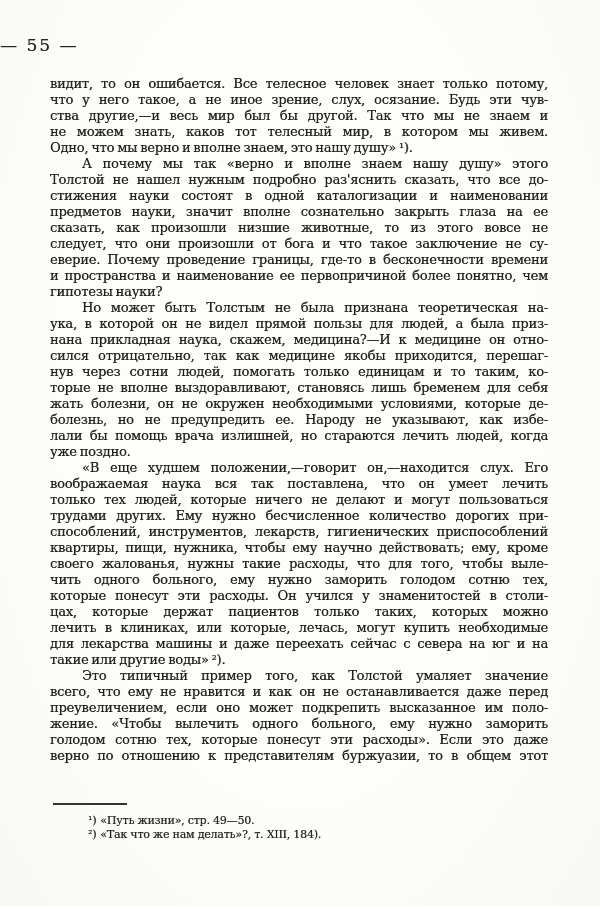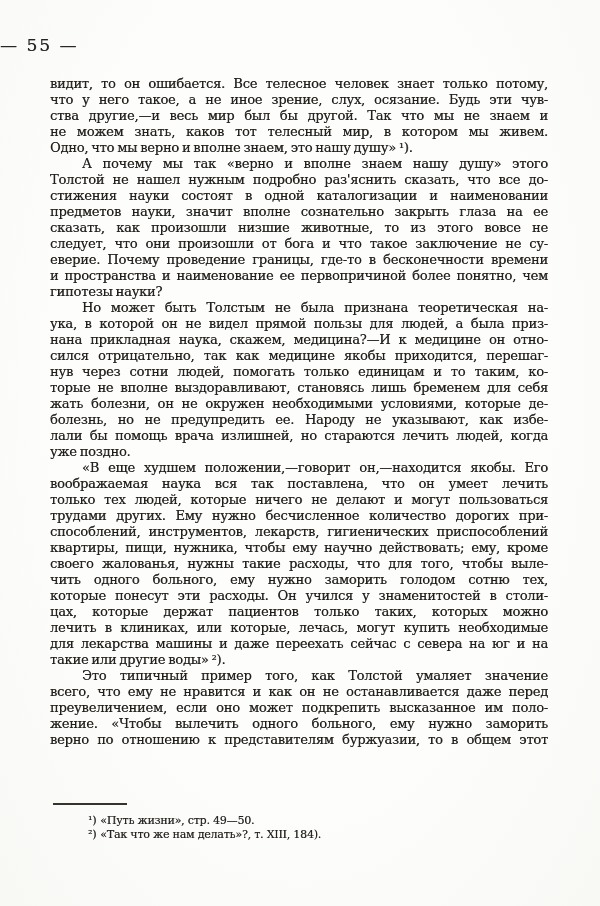--- a/index.html
+++ b/index.html
@@ -93,37 +93,38 @@
       <div class="line indent">Но может быть Толстым не была признана теоретическая на-</div>
       <div class="line">ука, в которой он не видел прямой пользы для людей, а была приз-</div>
       <div class="line">нана прикладная наука, скажем, медицина?—И к медицине он отно-</div>
       <div class="line">сился отрицательно, так как медицине якобы приходится, перешаг-</div>
       <div class="line">нув через сотни людей, помогать только единицам и то таким, ко-</div>
       <div class="line">торые не вполне выздоравливают, становясь лишь бременем для себя</div>
       <div class="line">жать болезни, он не окружен необходимыми условиями, которые де-</div>
       <div class="line">болезнь, но не предупредить ее. Народу не указывают, как избе-</div>
       <div class="line">лали бы помощь врача излишней, но стараются лечить людей, когда</div>
       <div class="line last">уже поздно.</div>
-      <div class="line indent">«В еще худшем положении,—говорит он,—находится якобы. Его</div>
+      <div class="line indent">«В еще худшем положении,—говорит он,—находится слух. Его</div>
       <div class="line">воображаемая наука вся так поставлена, что он умеет лечить</div>
       <div class="line">только тех людей, которые ничего не делают и могут пользоваться</div>
       <div class="line">трудами других. Ему нужно бесчисленное количество дорогих при-</div>
       <div class="line">способлений, инструментов, лекарств, гигиенических приспособлений</div>
       <div class="line">квартиры, пищи, нужника, чтобы ему научно действовать; ему, кроме</div>
       <div class="line">своего жалованья, нужны такие расходы, что для того, чтобы выле-</div>
       <div class="line">чить одного больного, ему нужно заморить голодом сотню тех,</div>
       <div class="line">которые понесут эти расходы. Он учился у знаменитостей в столи-</div>
       <div class="line">цах, которые держат пациентов только таких, которых можно</div>
       <div class="line">лечить в клиниках, или которые, лечась, могут купить необходимые</div>
       <div class="line">для лекарства машины и даже переехать сейчас с севера на юг и на</div>
       <div class="line last">такие или другие воды» ²).</div>
       <div class="line indent">Это типичный пример того, как Толстой умаляет значение</div>
       <div class="line">всего, что ему не нравится и как он не останавливается даже перед</div>
       <div class="line">преувеличением, если оно может подкрепить высказанное им поло-</div>
       <div class="line">жение. «Чтобы вылечить одного больного, ему нужно заморить</div>
+      <div class="line">голодом сотню тех, которые понесут эти расходы». Если это даже</div>
       <div class="line">верно по отношению к представителям буржуазии, то в общем этот</div>
     </div>
 
   <div class="footnote-rule"></div>
 
   <div class="footnotes">
     <div class="footnote">
       <span class="fn-marker">¹)</span><span class="fn-text">«Путь жизни», стр. 49—50.</span>
     </div>
     <div class="footnote">

